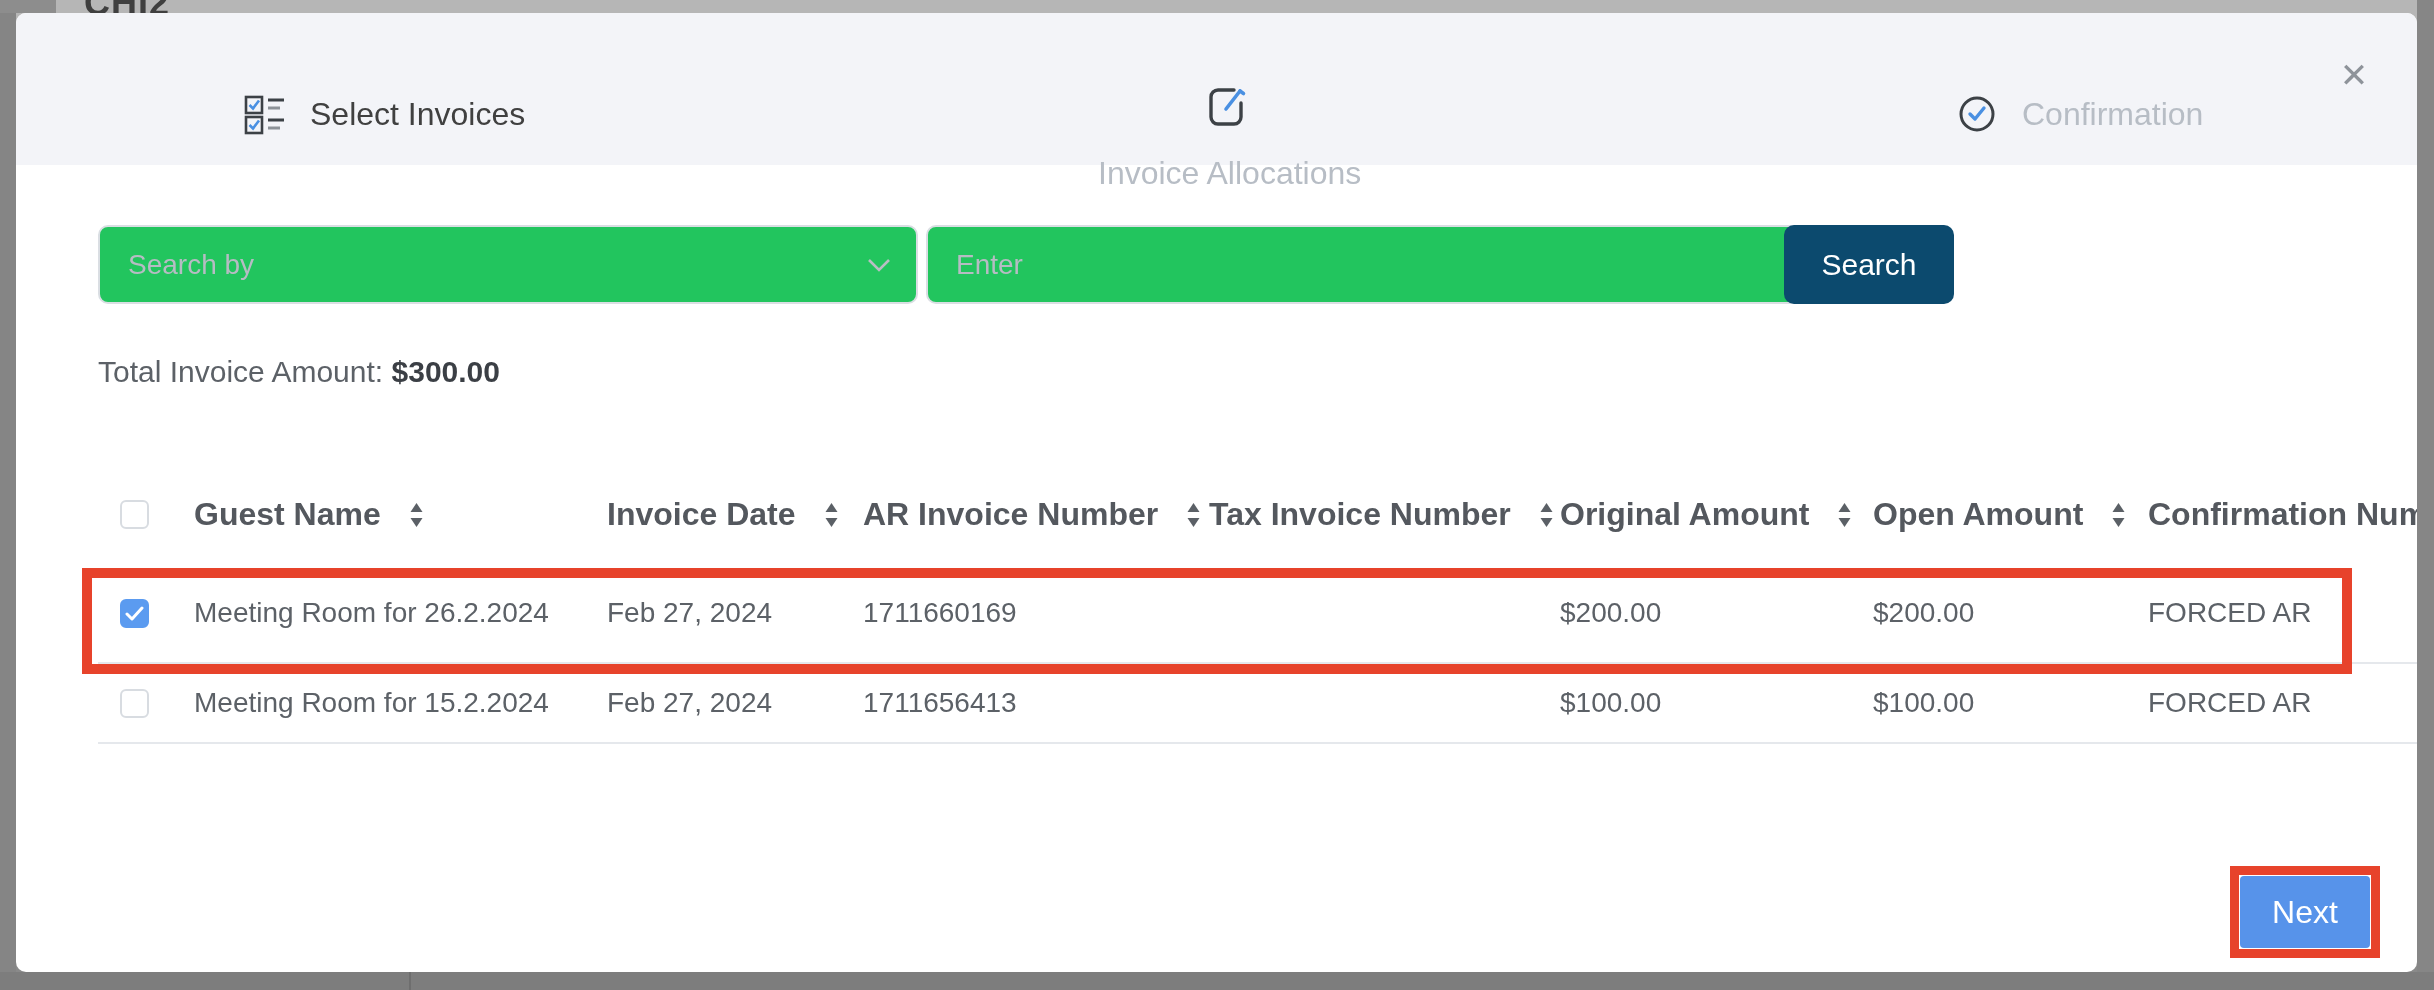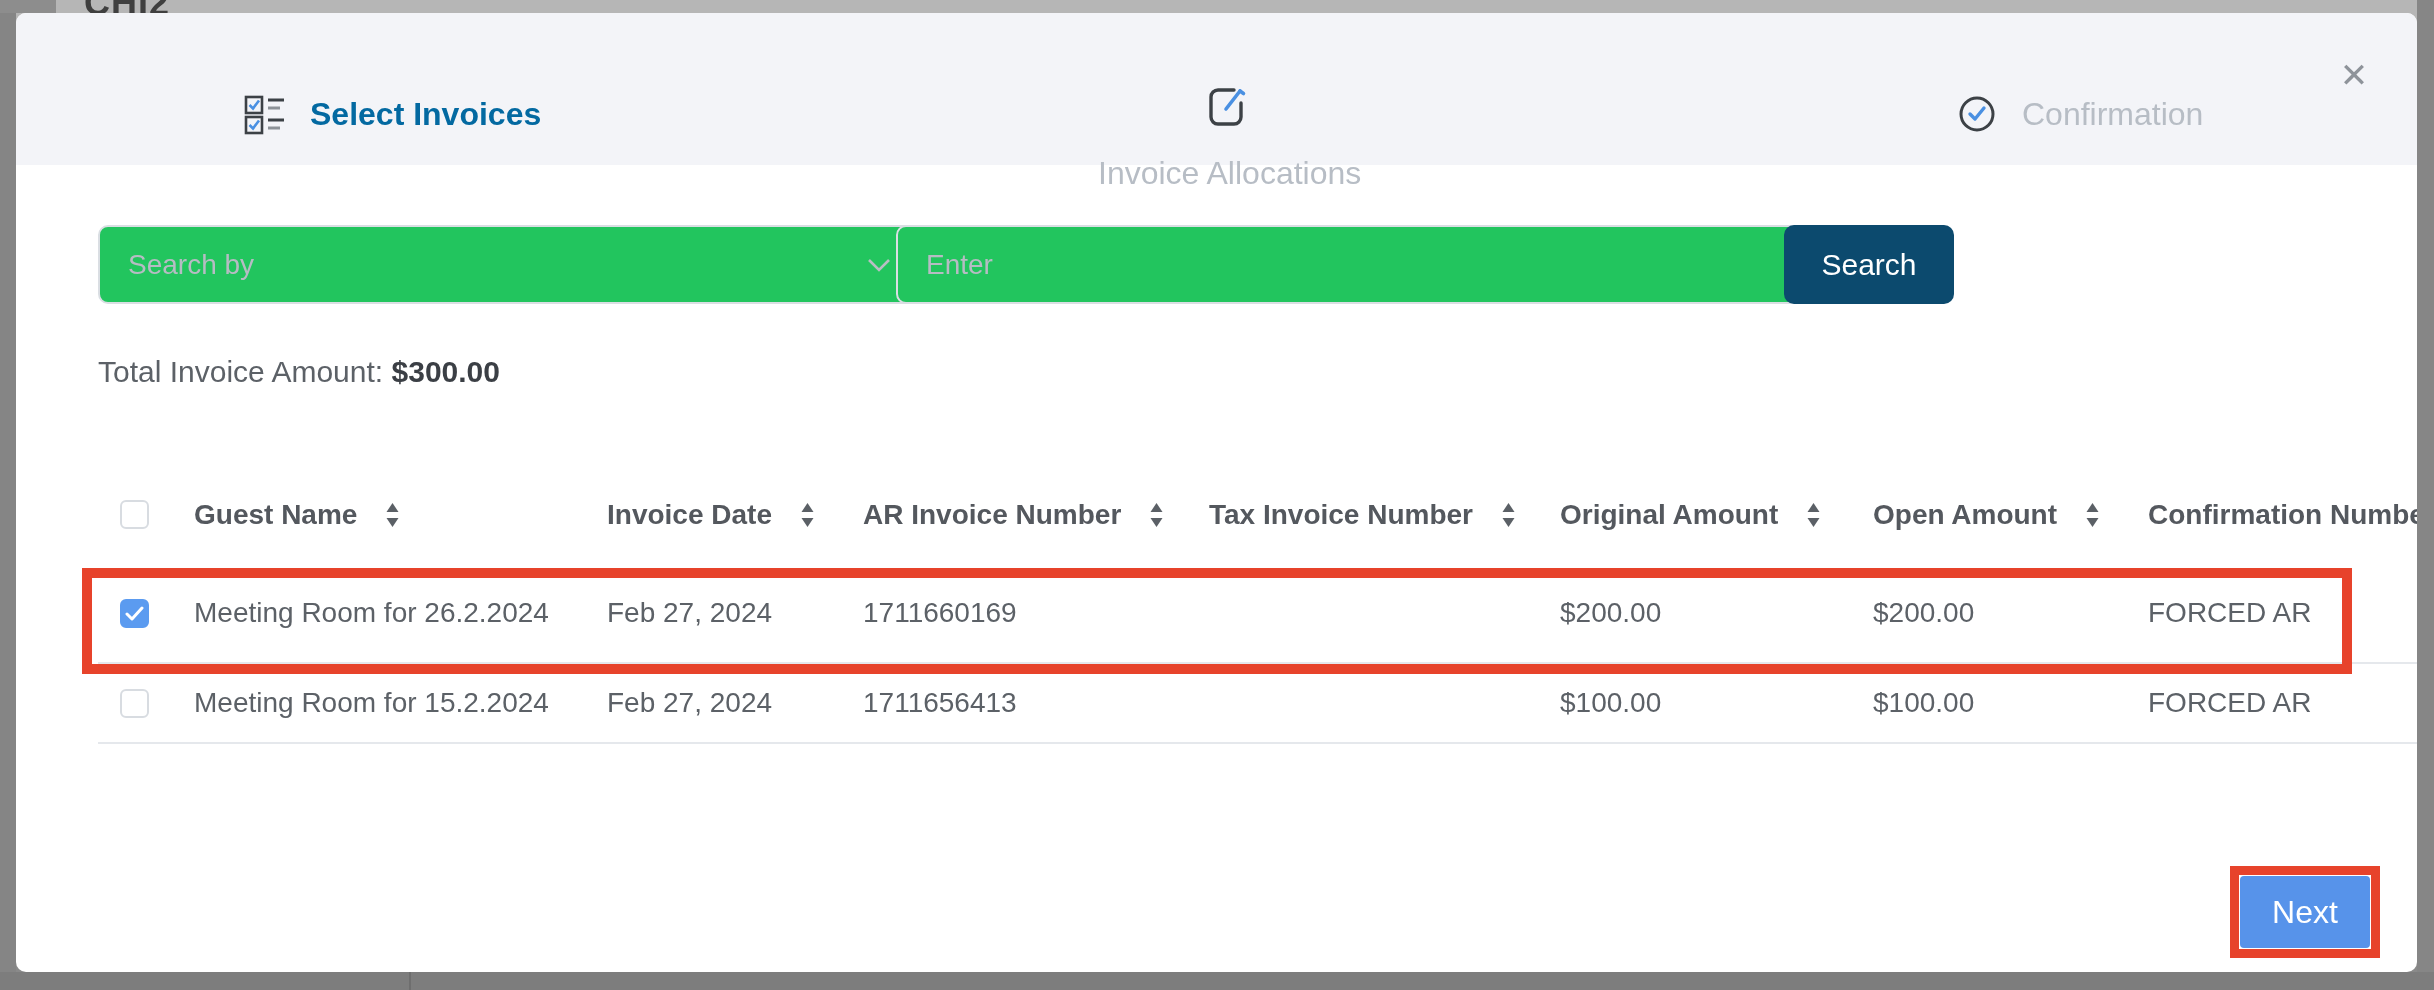--- a/index.html
+++ b/index.html
@@ -16,46 +16,46 @@
   .bd-bottom-line { position:absolute; left:409px; top:972px; width:2px; height:18px; background:#6e6e6e; }
 
   
   .modal { position:absolute; left:16px; top:13px; width:2401px; height:959px; background:#ffffff;
            border-radius:10px; overflow:hidden; }
 
   .modal-header { position:absolute; left:0; top:0; width:100%; height:152px; background:#f3f4f8; }
   .step { position:absolute; top:70px; height:62px; display:flex; align-items:center; gap:24px; cursor:pointer; }
   .step-1 { left:228px; } .step-2 { left:1082px;flex-direction:column; } .step-3 { left:1940px; }
   .step-label { font-size:32px; }
-  .step.active .step-label { color:#0369a1; font-weight:700;text-align:center; }
+  .step.active .step-label { color:#404040; font-weight:400;text-align:center; }
   .step.inactive .step-label { color:#b7bdc5; font-weight:400; }
   .close-x { position:absolute; left:2316px; top:40px; width:44px; height:44px; display:flex; align-items:center;
              justify-content:center; font-size:34px; color:#8e939a; cursor:pointer; font-weight:400; }
 
   
   .ctrl { position:absolute; top:212px; height:79px; }
   .select-wrap { left:82px; width:820px; }
-  .input-wrap  { left:880px; width:952px; }
+  .input-wrap  { left:910px; width:952px; }
   .ctrl input { width:100%; height:100%; border:2px solid #dadee3; border-radius:10px; font-size:28px;
                 color:#45494f; padding:0 28px; outline:none; background:#22c55e; font-family:"Liberation Sans", sans-serif; }
   .ctrl input::placeholder { color:#b6bcc3; }
   .chevron { position:absolute; right:26px; top:32px; pointer-events:none; }
   .search-btn { position:absolute; left:1768px; top:212px; width:170px; height:79px; background:#0c4a6e;
                 border:none; border-radius:10px; color:#ffffff; font-size:30px; cursor:pointer;
                 font-family:"Liberation Sans", sans-serif; }
 
   
   .summary { position:absolute; left:82px; top:342px; font-size:30px; color:#5c6167; }
   .summary b { color:#3b3f45; font-weight:700; }
 
   
   .invoice-table { position:absolute; left:82px; top:476px; width:2430px; }
   .trow { display:grid; grid-template-columns:96px 413px 256px 346px 351px 313px 275px 380px; align-items:center; }
   .thead { height:51px; }
-  .thead .hcell { display:flex; align-items:center; gap:28px; font-size:28px; font-weight:700; color:#54585e; cursor:pointer; }
+  .thead .hcell { display:flex; align-items:center; gap:28px; font-size:32px; font-weight:700; color:#54585e; cursor:pointer; }
   .tbody-row { border-bottom:2px solid #e5e8ec; font-size:28px; color:#5c6167; cursor:default; }
   .row-1 { height:100px; margin-top:24px; }
   .row-2 { height:80px; }
   .cb-cell { padding-left:22px; }
   .checkbox { width:29px; height:29px; border-radius:6px; border:2px solid #d8dce1; background:#fff; cursor:pointer;
               display:flex; align-items:center; justify-content:center; }
   .checkbox.checked { background:#5b9bf0; border-color:#5b9bf0; }
 
   
   .row-highlight { position:absolute; left:66px; top:555px; width:2270px; height:106px;

